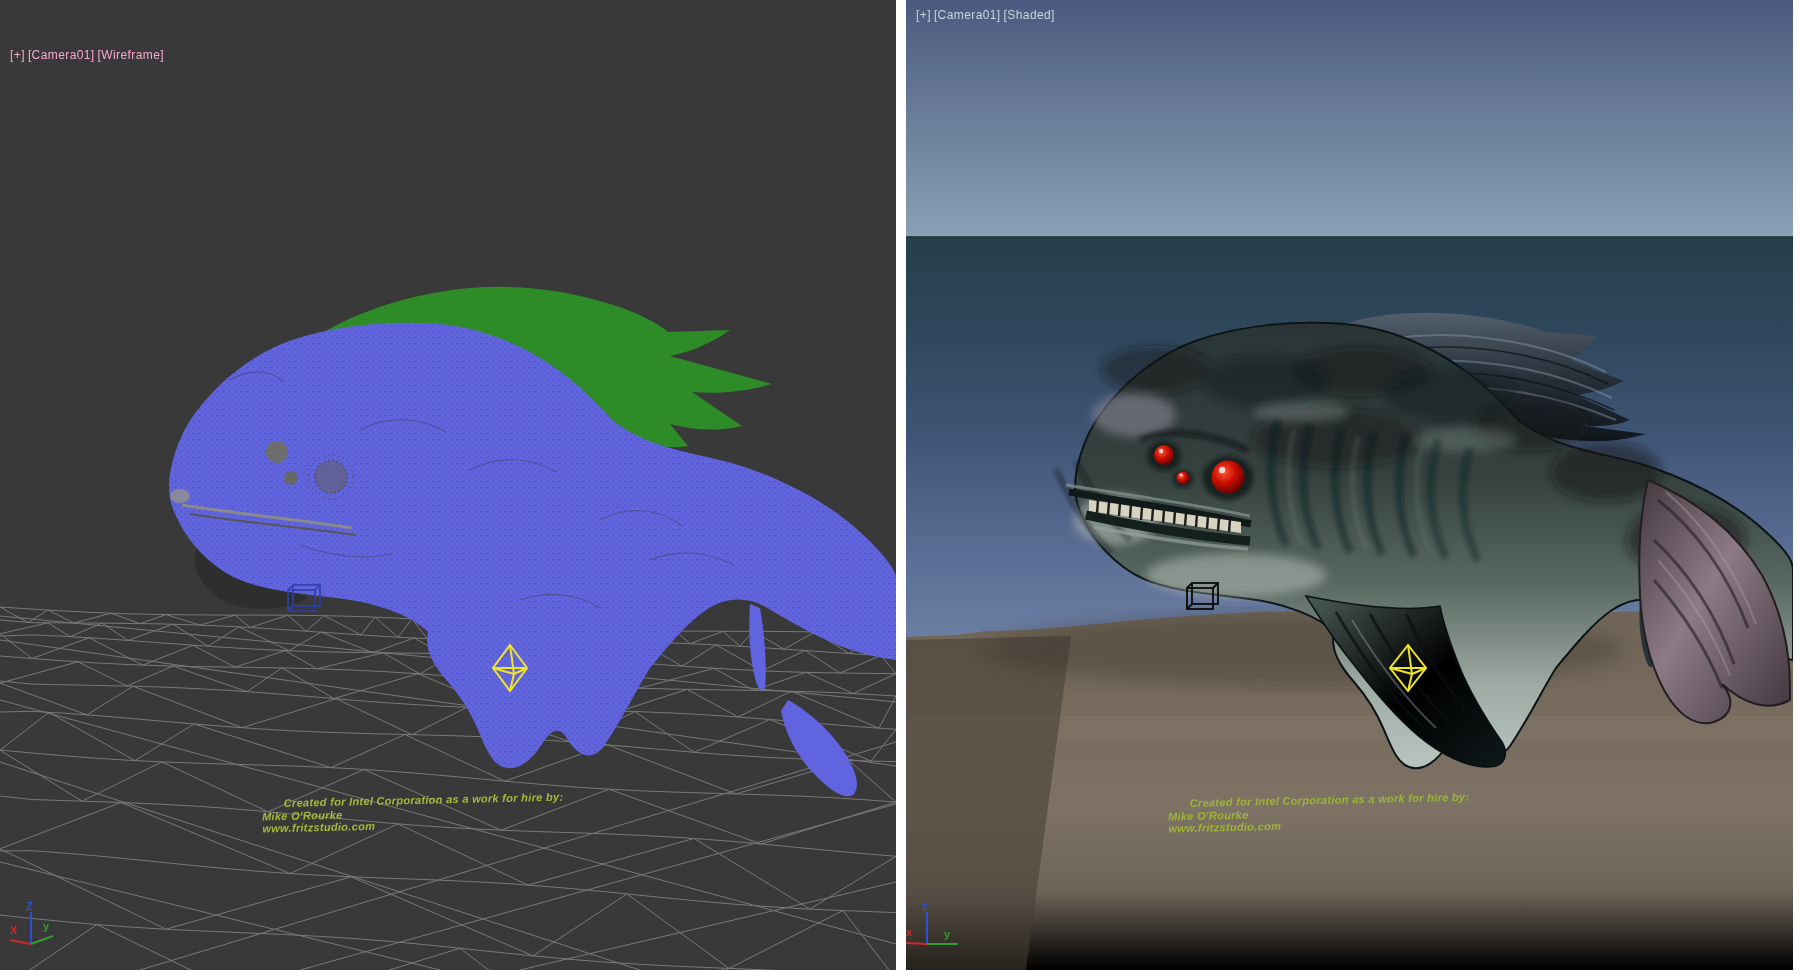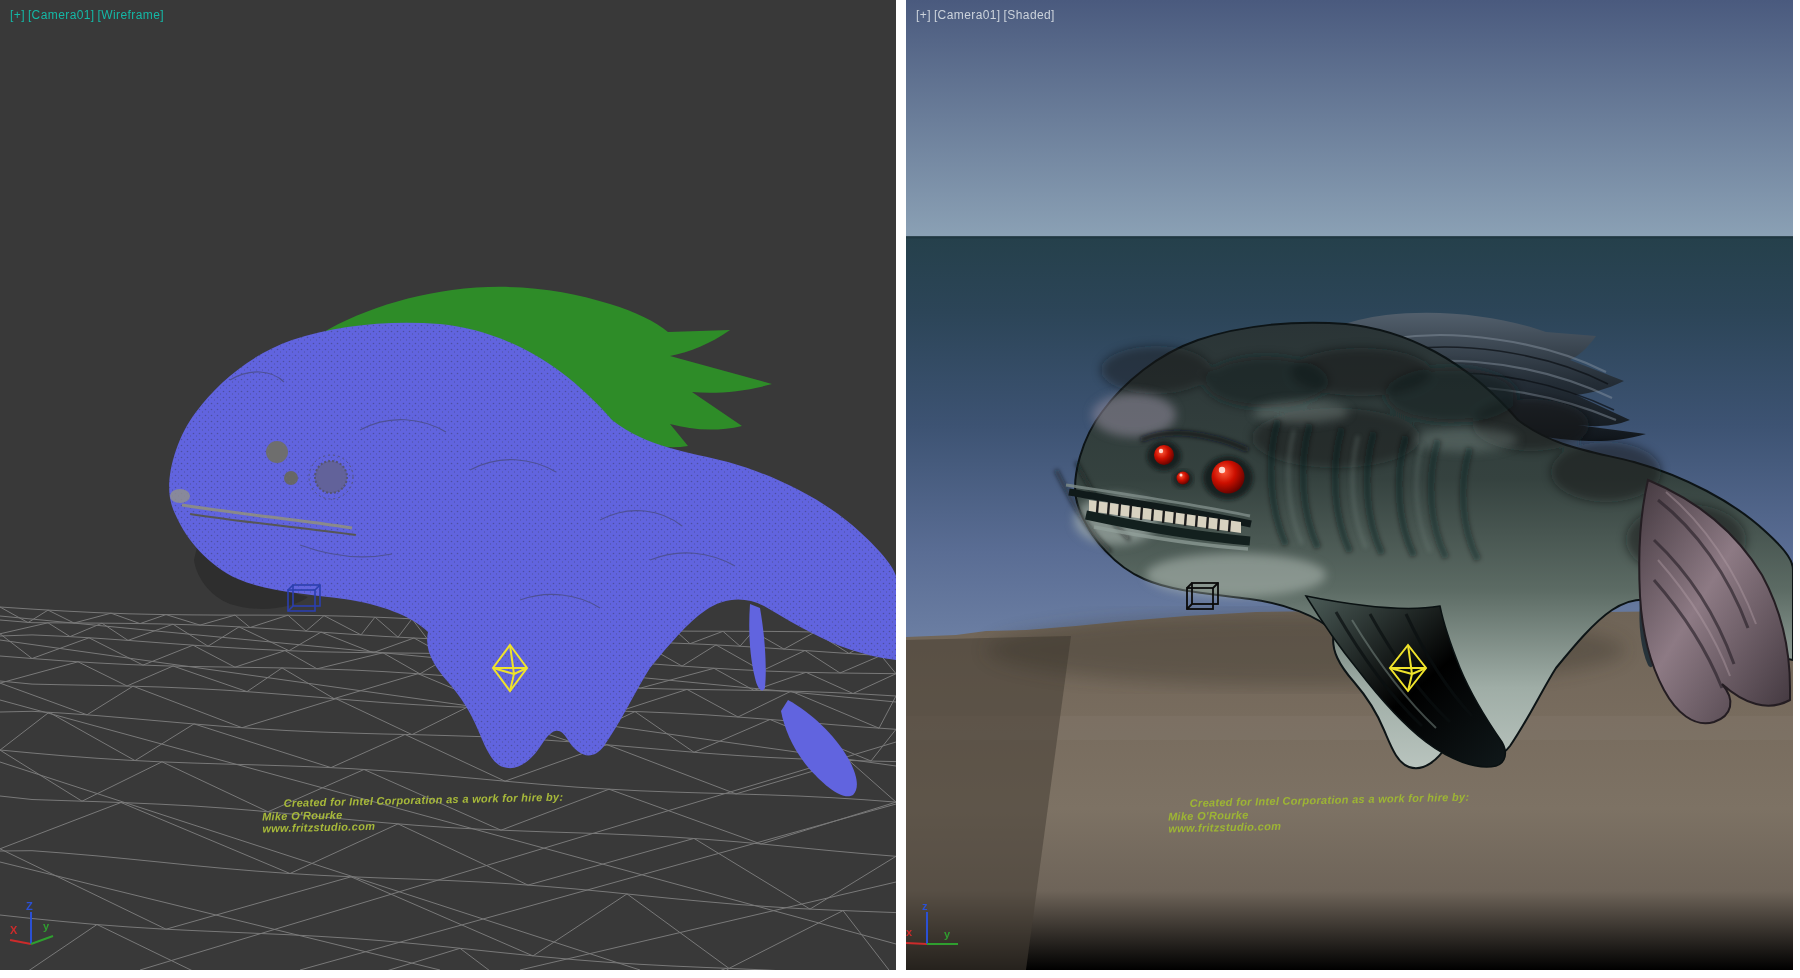--- a/index.html
+++ b/index.html
@@ -5,21 +5,21 @@
   html,body{margin:0;padding:0;background:#777;}
   .stage{position:relative;width:1800px;height:978px;background:#ffffff;overflow:hidden;
          font-family:"Liberation Sans",sans-serif;}
   .vp{position:absolute;top:0;height:970px;overflow:hidden;}
   .vp-left{left:0;width:896px;background:#393939;}
   .vp-right{left:906px;width:937px;}
   .divider{position:absolute;left:896px;top:0;width:10px;height:970px;background:#ffffff;cursor:col-resize;}
   .scene{position:absolute;left:0;top:0;}
   .vp-label{position:absolute;left:10px;top:8px;font-size:12px;letter-spacing:.4px;z-index:5;cursor:pointer;}
   .vp-label span{margin-right:3px;}
-  .vp-left .vp-label{color:#14b8a6;}
+  .vp-left .vp-label{color:#f9a8d4;margin-top:40px;}
   .vp-right .vp-label{color:#ccd3dc;}
   .attribution{position:absolute;left:262px;top:794px;z-index:4;
       font-weight:bold;font-style:italic;font-size:11px;line-height:12.5px;
       letter-spacing:.3px;transform:rotate(-1.3deg);}
   .vp-left .attribution{color:#a7b93a;}
   .vp-right .attribution{color:#9db534;}
   .attr-l1{padding-left:22px;}
   .axis-tripod{position:absolute;left:2px;top:900px;z-index:6;}
   .axis-tripod text{font-size:11px;font-weight:bold;font-family:"Liberation Sans",sans-serif;}
 </style>

